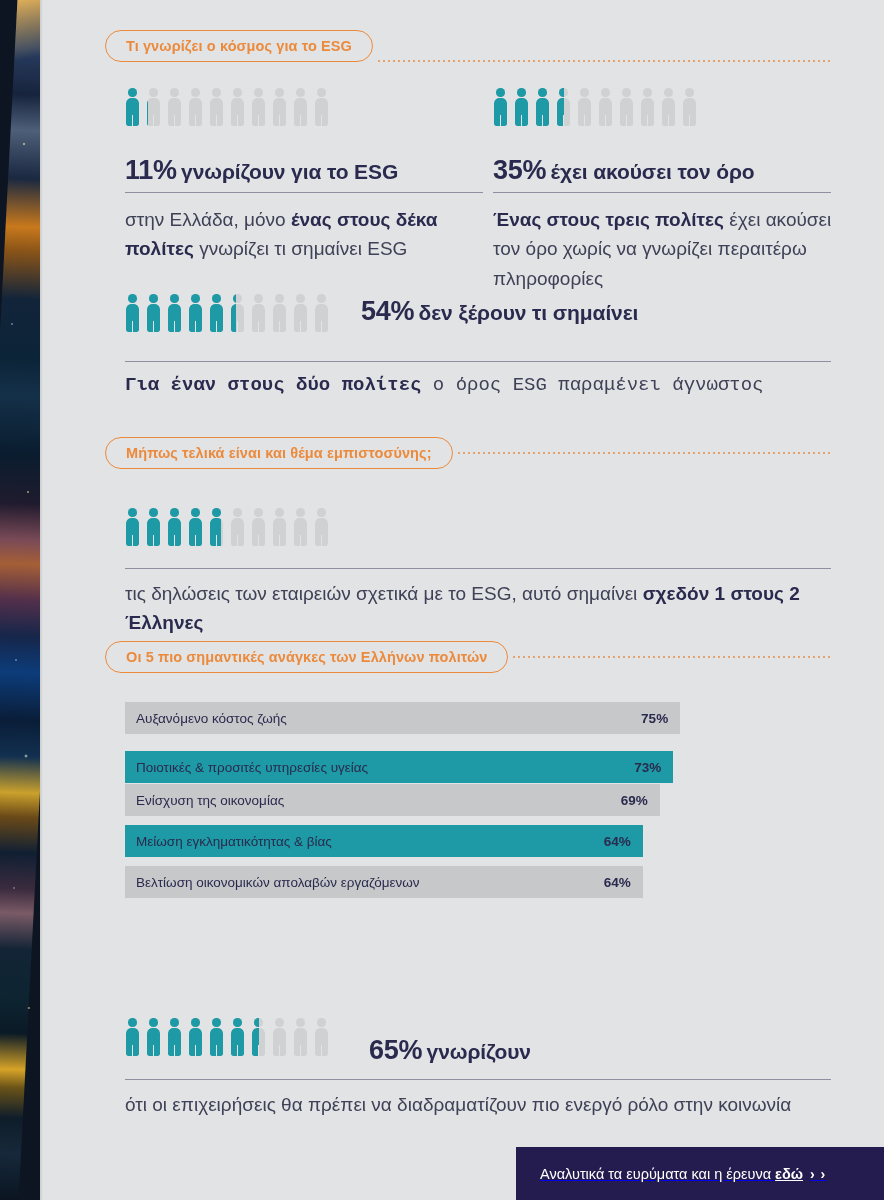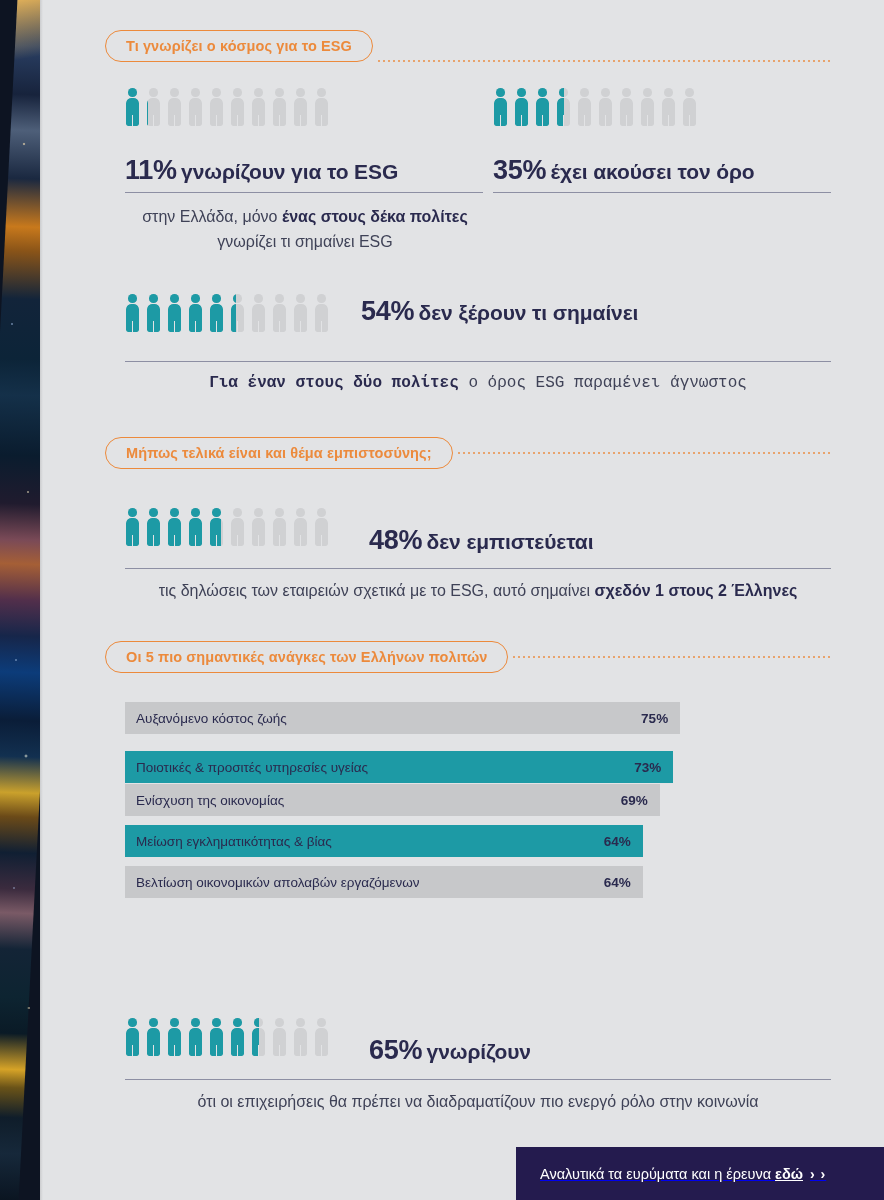--- a/index.html
+++ b/index.html
@@ -132,23 +132,22 @@
   .person .fill .head { background: #1d9aa5; }
 
   
   .stat-head { position: absolute; white-space: nowrap; color: #2a2a4e; }
   .stat-head .pct { font-size: 27px; font-weight: 700; letter-spacing: -0.3px; }
   .stat-head .lbl { font-size: 21px; font-weight: 600; letter-spacing: -0.1px; }
   .rule { position: absolute; height: 1px; background: #8d8fa3; }
   .stat-body {
     position: absolute;
     color: #3f4257;
-    font-size: 16px;
+    font-size: 19px;
     line-height: 1.55;
-    text-align: center;
   }
   .stat-body b { font-weight: 700; color: #2a2a4e; }
 
   
   #bars { position: absolute; left: 82px; top: 702px; width: 600px; }
   .bar-row { position: relative; height: 32px; margin-bottom: 9px; }
   .bar {
     position: absolute; left: 0; top: 0; height: 32px;
     display: flex; align-items: center; justify-content: space-between;
     padding: 0 12px 0 11px;
@@ -381,20 +380,23 @@
             <div class="leg-gap"></div>
           </div>
         </div>
       </div>
 
     <div class="stat-head" style="left:450px; top:155px;">
       <span class="pct">35%</span>
       <span class="lbl">έχει ακούσει τον όρο</span>
     </div>
     <div class="rule" style="left:450px; top:192px; width:338px;"></div>
+    <div class="stat-body" style="left:450px; top:205px; width:340px;">
+      <span></span><b>Ένας στους τρεις πολίτες</b><span> έχει ακούσει τον όρο  χωρίς να γνωρίζει περαιτέρω πληροφορίες</span>
+    </div>
 
     <div class="people" id="people-54" style="left:82px; top:294px;">
         <div class="person">
           <div class="layer base">
             <div class="head"></div>
             <div class="body"></div>
             <div class="leg-gap"></div>
           </div>
           <div class="layer fill" style="width: 15px;">
             <div style="position: absolute; left: 0px; top: 0px; width: 15px; height: 38px; color: rgb(29, 154, 165);">
@@ -618,24 +620,20 @@
         </div>
         <div class="person">
           <div class="layer base">
             <div class="head"></div>
             <div class="body"></div>
             <div class="leg-gap"></div>
           </div>
         </div>
       </div>
 
-    <div class="stat-head" style="left:326px; top:525px;">
-      <span class="pct">48%</span>
-      <span class="lbl">δεν εμπιστεύεται</span>
-    </div>
     <div class="rule" style="left:82px; top:568px; width:706px;"></div>
     <div class="stat-body" style="left:82px; top:579px; width:706px;">
       <span>τις δηλώσεις των εταιρειών σχετικά με το ESG, αυτό σημαίνει </span><b>σχεδόν 1 στους 2 Έλληνες</b><span></span>
     </div>
 
     <div class="section-head" style="left:62px; top:641px; width:726px;">
       <div class="pill">Οι 5 πιο σημαντικές ανάγκες των Ελλήνων πολιτών</div>
       <div class="dots"></div>
     </div>
 

